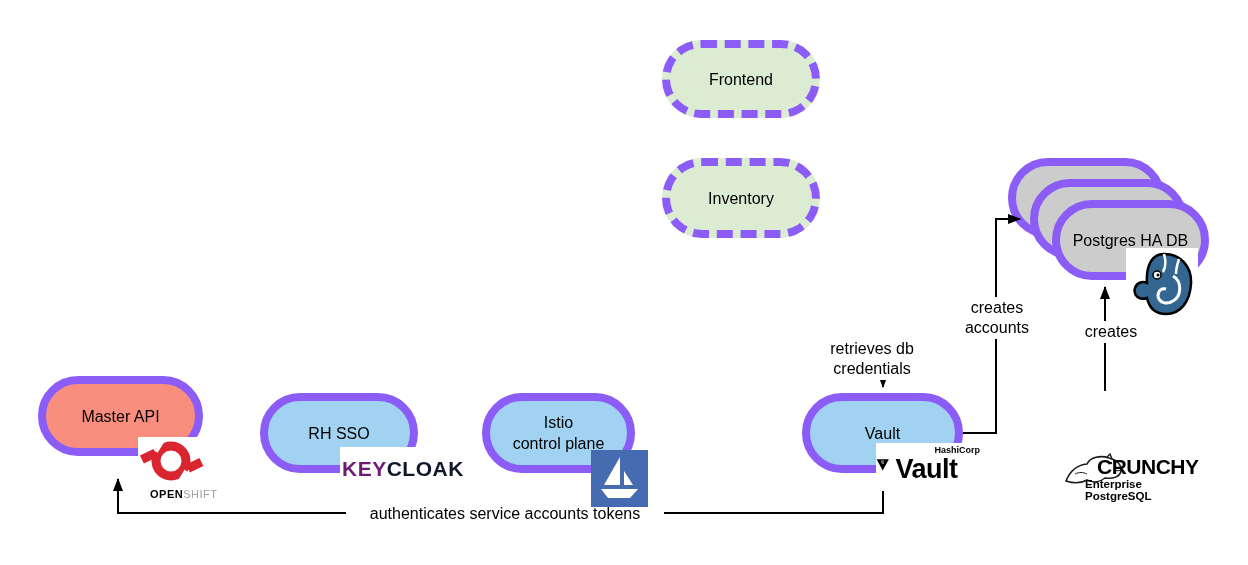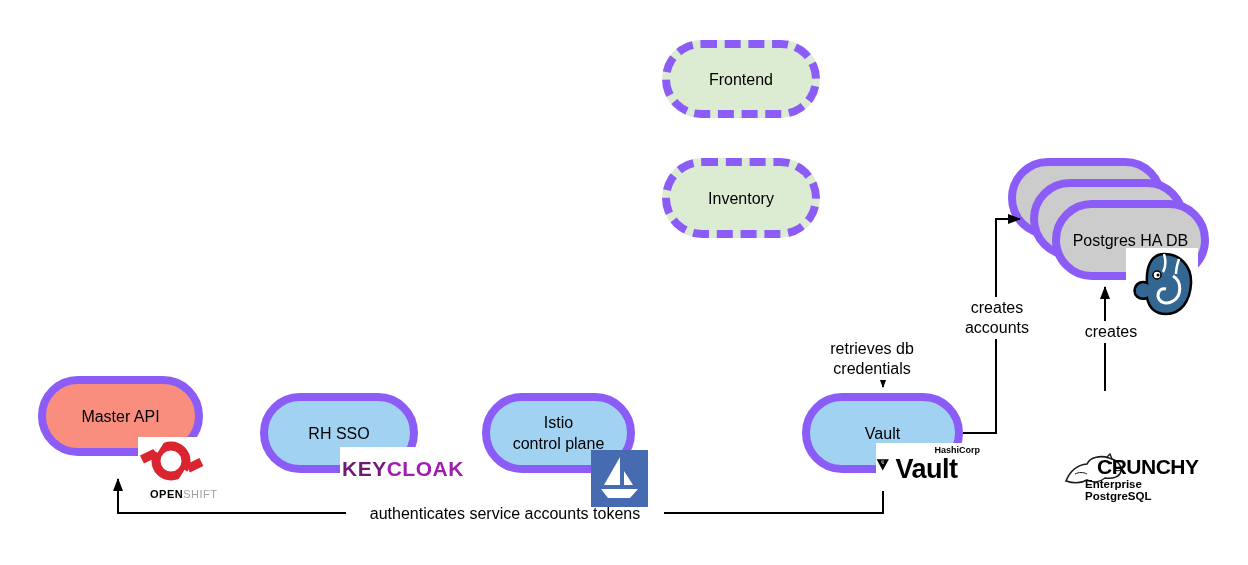--- a/index.html
+++ b/index.html
@@ -23,21 +23,21 @@
   }
   .logo{position:absolute;background:#fff;}
   
   .os-text{position:absolute;left:0;bottom:3px;width:100%;text-align:center;
     font-size:11px;font-weight:bold;letter-spacing:.5px;margin-left:12px;}
   .os-light{color:#9da0a4;font-weight:normal;}
   
   .kc-wrap{display:flex;align-items:center;gap:2px;}
   .kc-text{font-size:21px;font-weight:bold;letter-spacing:.5px;}
   .kc-light{color:#701a75;}
-  .kc-dark{color:#a21caf;}
+  .kc-dark{color:#0f172a;}
   
   .vl-wrap{display:flex;align-items:flex-start;gap:6px;}
   .vl-text{display:flex;flex-direction:column;align-items:flex-start;}
   .vl-brand{font-size:9px;font-weight:bold;line-height:10px;margin-top:2px;padding-left:39px;}
   .vl-product{font-size:27px;font-weight:bold;line-height:28px;letter-spacing:-.5px;}
   
   .cr-name{position:absolute;left:34px;top:5px;font-size:21px;font-weight:bold;letter-spacing:-.5px;}
   .cr-sub{position:absolute;left:22px;top:28px;font-size:11.5px;font-weight:bold;}
 </style>
 </head>

